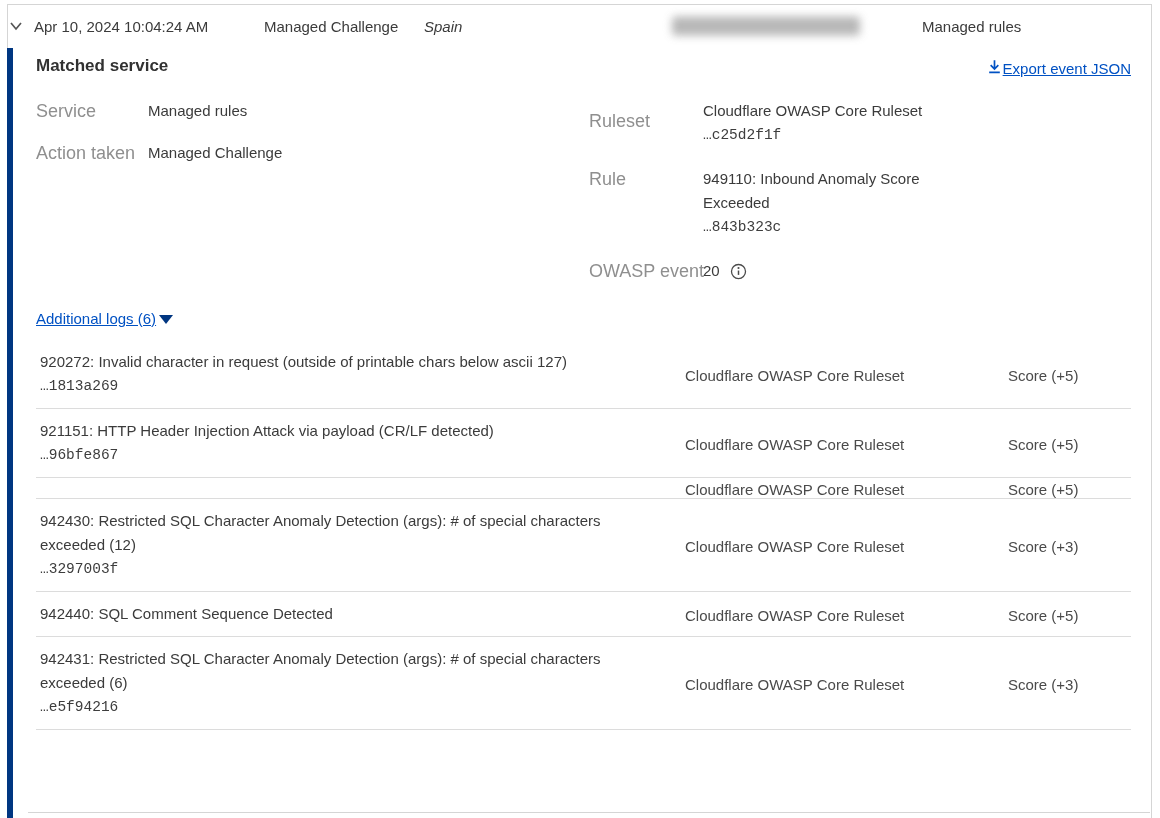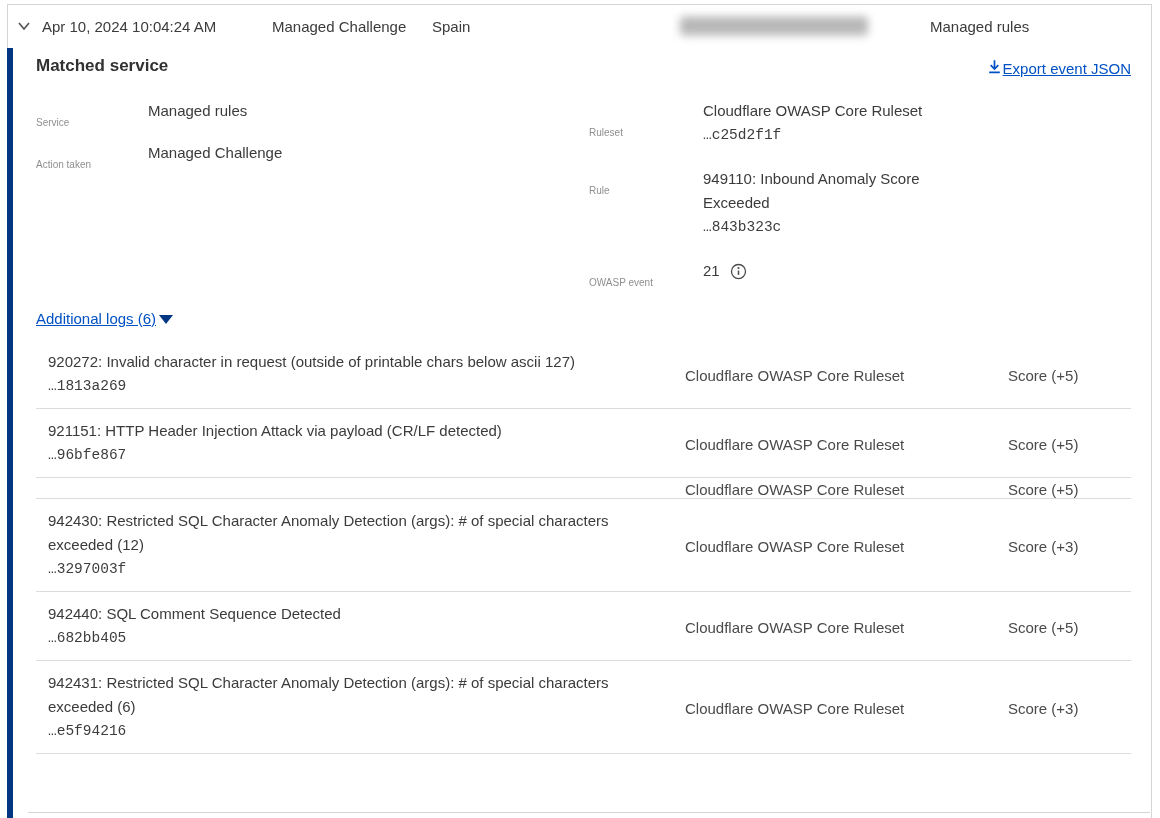--- a/index.html
+++ b/index.html
@@ -7,46 +7,46 @@
     position:relative;width:1160px;height:818px;overflow:hidden;background:#fff;
     font-family:"Liberation Sans","DejaVu Sans",sans-serif;color:#3b3b3b;
   }
   
   .border-top{position:absolute;top:4px;left:7px;right:8px;height:0;border-top:1px solid #d5d5d5;}
   .border-left{position:absolute;top:4px;bottom:0;left:7px;width:0;border-left:1px solid #d5d5d5;}
   .border-right{position:absolute;top:4px;bottom:0;left:1151px;width:0;border-left:1px solid #d5d5d5;}
   .accent-bar{position:absolute;top:48px;bottom:0;left:7px;width:6px;background:#003681;}
 
   
-  .event-row{position:absolute;top:4px;left:8px;right:9px;height:44px;text-align:right;}
+  .event-row{position:absolute;top:4px;left:0;right:9px;height:44px;text-align:right;}
   .event-row .cell{position:absolute;top:50%;transform:translateY(-50%);font-size:15px;color:#3b3b3b;white-space:nowrap;}
   .chevron{position:absolute;left:6px;top:50%;transform:translateY(-50%);width:20px;height:20px;cursor:pointer;}
   .c-ts{left:34px;}
   .c-action{left:264px;}
-  .c-country{left:424px;}
+  .c-country{left:424px;font-style:italic;}
   .c-service{left:922px;}
   .redacted{position:absolute;left:672px;top:50%;transform:translateY(-50%);width:188px;height:19px;background:#a6a6a6;border-radius:4px;filter:blur(4px);opacity:.8;}
 
   
   .panel-title{position:absolute;left:36px;top:56px;font-size:17px;font-weight:bold;color:#313131;}
   .export-link{position:absolute;right:29px;top:58px;display:flex;align-items:center;gap:0;cursor:pointer;}
   .export-link .lbl{font-size:15px;color:#0051c3;text-decoration:underline;}
-  .field-label{position:absolute;font-size:10px;color:#8f8f8f;white-space:nowrap;margin-top:16px;}
+  .field-label{position:absolute;font-size:18px;color:#8f8f8f;white-space:nowrap;}
   .field-value{position:absolute;font-size:15px;color:#3b3b3b;line-height:24px;}
   .hash{font-family:"Liberation Mono","DejaVu Sans Mono",monospace;font-size:14.5px;color:#3d3d3d;line-height:24px;}
   .owasp-val{display:flex;align-items:center;gap:10px;}
   .info-icon{width:17px;height:17px;display:inline-block;cursor:pointer;}
 
   .addlogs{position:absolute;left:36px;top:310px;display:flex;align-items:center;cursor:pointer;}
   .addlogs .lbl{font-size:15px;color:#0051c3;text-decoration:underline;}
   .addlogs .tri{width:0;height:0;border-left:7px solid transparent;border-right:7px solid transparent;border-top:9px solid #003681;margin-left:3px;margin-top:2px;}
 
   
   .log-list{position:absolute;top:340px;left:8px;right:9px;}
-  .log-row{position:relative;padding:10px 0 11px 12px;}
+  .log-row{position:relative;padding:10px 0 11px 4px;}
   .log-row::after{content:"";position:absolute;left:28px;right:20px;bottom:0;border-bottom:1px solid #dcdcdc;}
   .log-desc{margin-left:28px;width:585px;font-size:15px;color:#3b3b3b;line-height:24px;}
   .log-ruleset{position:absolute;left:677px;top:50%;transform:translateY(-50%);font-size:15px;color:#4a4a4a;white-space:nowrap;}
   .log-score{position:absolute;left:1000px;top:50%;transform:translateY(-50%);font-size:15px;color:#4a4a4a;white-space:nowrap;}
   .next-row-line{position:absolute;top:812px;left:28px;right:10px;border-top:1px solid #d5d5d5;}
 </style>
 </head>
 <body>
 
 <div class="frame">
@@ -90,21 +90,21 @@
   </div>
 
   <span class="field-label" style="left:589px;top:169px;">Rule</span>
   <div class="field-value" style="left:703px;top:167px;width:240px;">
     <div>949110: Inbound Anomaly Score Exceeded</div>
     <div class="hash">…843b323c</div>
   </div>
 
   <span class="field-label" style="left:589px;top:261px;">OWASP event</span>
   <div class="field-value owasp-val" style="left:703px;top:259px;">
-    <span>21</span>
+    <span>20</span>
     <span class="info-icon">
       <svg width="17" height="17" viewBox="0 0 16 16">
         <circle cx="8" cy="8" r="6.6" fill="none" stroke="#4a4a4a" stroke-width="1.2"></circle>
         <line x1="8" y1="7.1" x2="8" y2="11.2" stroke="#4a4a4a" stroke-width="1.4"></line>
         <circle cx="8" cy="4.7" r="1" fill="#4a4a4a"></circle>
       </svg>
     </span>
   </div>
 
   <div class="addlogs">
@@ -142,21 +142,20 @@
         <div>942430: Restricted SQL Character Anomaly Detection (args): # of special characters exceeded (12)</div>
         <div class="hash">…3297003f</div>
       </div>
       <span class="log-ruleset">Cloudflare OWASP Core Ruleset</span>
       <span class="log-score">Score (+3)</span>
     </div>
 
     <div class="log-row">
       <div class="log-desc">
         <div>942440: SQL Comment Sequence Detected</div>
-        <div class="hash">…682bb405</div>
       </div>
       <span class="log-ruleset">Cloudflare OWASP Core Ruleset</span>
       <span class="log-score">Score (+5)</span>
     </div>
 
     <div class="log-row">
       <div class="log-desc">
         <div>942431: Restricted SQL Character Anomaly Detection (args): # of special characters exceeded (6)</div>
         <div class="hash">…e5f94216</div>
       </div>

